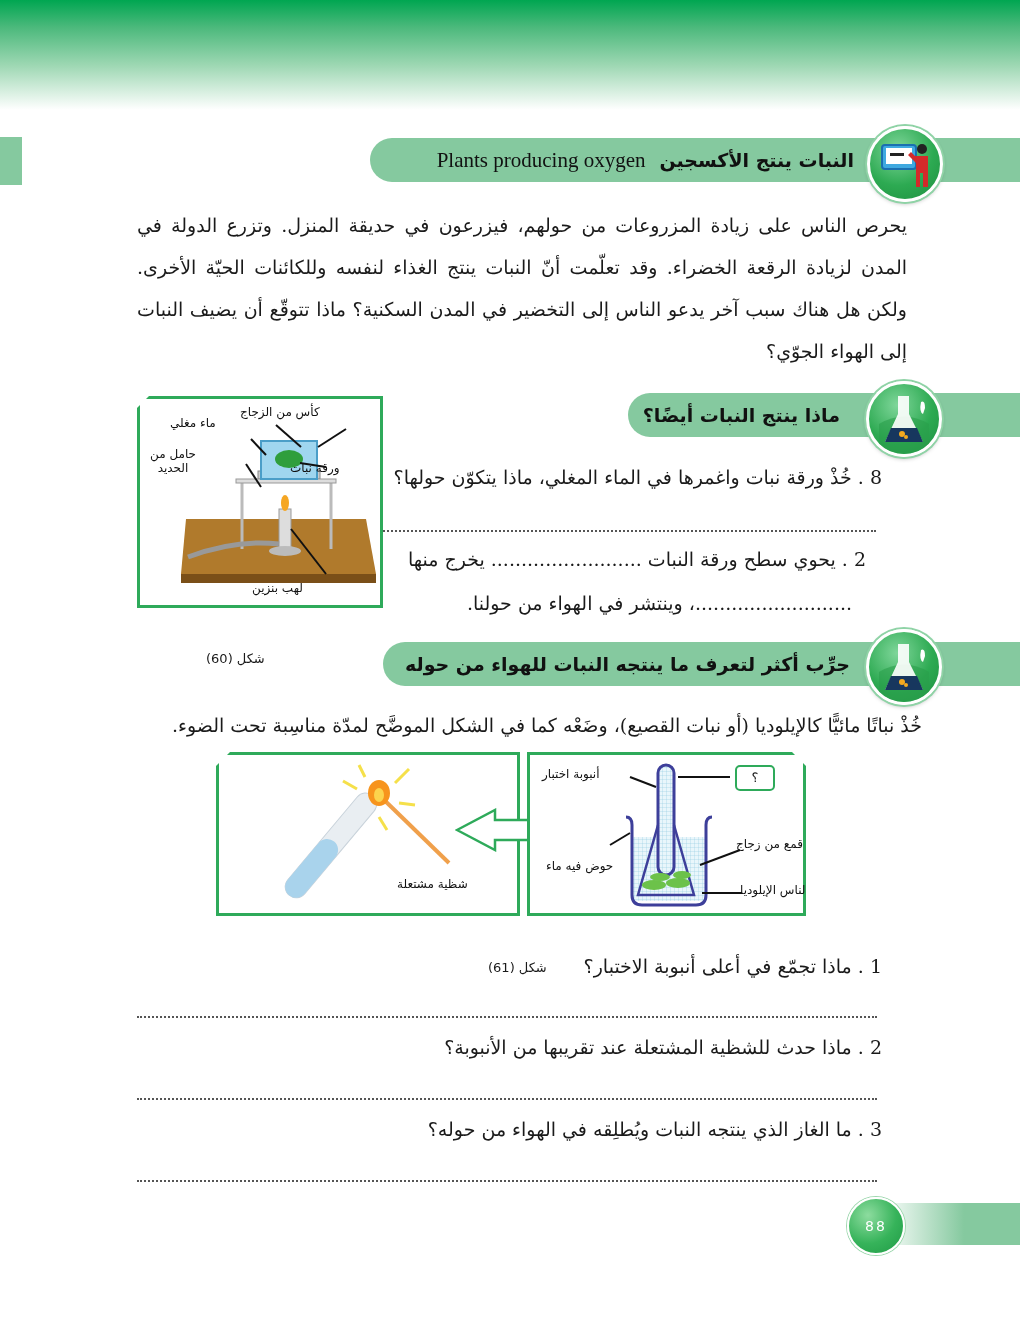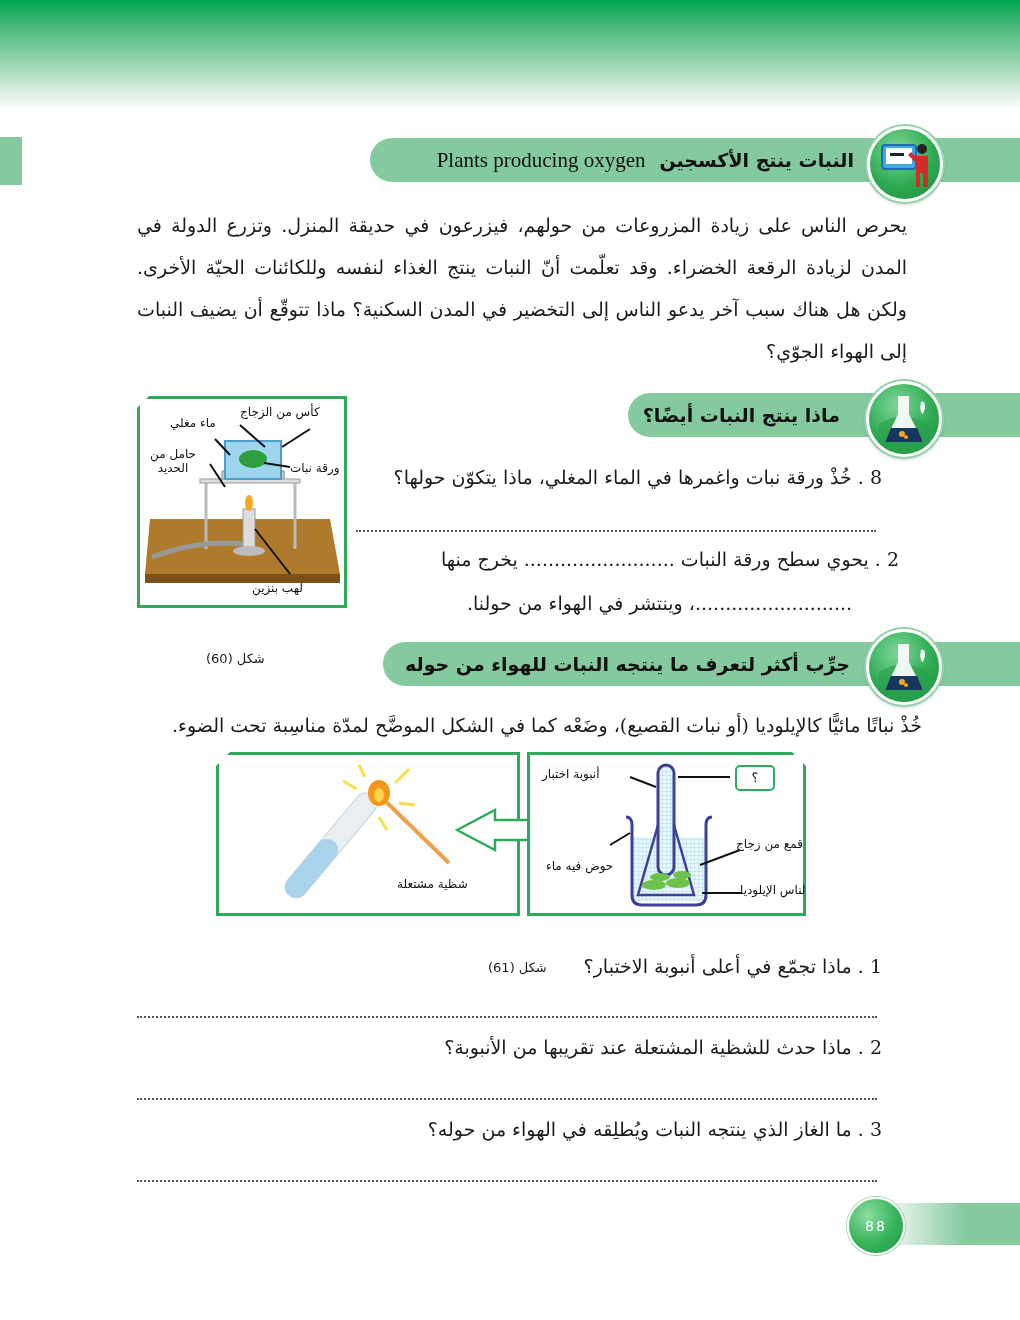--- a/index.html
+++ b/index.html
@@ -101,24 +101,24 @@
     <path d="M29 12 L40 12 L40 30 L54 58 L16 58 L29 30 Z" fill="#ffffff" opacity=".9"></path>
     <path d="M22 44 L48 44 L54 58 L16 58 Z" fill="#17375e"></path>
     <circle cx="33" cy="50" r="3" fill="#f2a91f"></circle>
       <circle cx="37" cy="53" r="2" fill="#f2a91f"></circle>
     <path d="M52 18 Q56 16 56 24 L54 30 Q50 28 52 18 Z" fill="#fff"></path>
   </svg>
 </div>
 
 <div class="q-line" style="right:138px; top:466px;">8 . خُذْ ورقة نبات واغمرها في الماء المغلي، ماذا يتكوّن حولها؟</div>
 <div class="dots" style="left:356px; top:530px; width:520px;"></div>
-<div class="q-line" style="right:121px; top:548px;margin-left:44px;">2 . يحوي سطح ورقة النبات ......................... يخرج منها</div>
+<div class="q-line" style="right:154px; top:548px;margin-left:44px;">2 . يحوي سطح ورقة النبات ......................... يخرج منها</div>
 <div class="q-line" style="right:168px; top:592px;">..........................، وينتشر في الهواء من حولنا.</div>
 
-<div class="fig-box" style="left:137px; top:396px; width:204px; height:206px; clip-path:polygon(12px 0,100% 0,100% 100%,0 100%,0 12px);">
+<div class="fig-box" style="left:137px; top:396px; width:204px; height:206px; clip-path:polygon(12px 0,100% 0,100% 100%,0 100%,0 12px);padding-left:36px;">
   <svg width="204" height="206" viewBox="0 0 204 206">
     <polygon points="10,120 190,120 200,175 5,175" fill="#b07a2c"></polygon>
     <polygon points="5,175 200,175 200,184 5,184" fill="#7a4f18"></polygon>
     <rect x="82" y="72" width="62" height="8" fill="#ccc" stroke="#888"></rect>
     <line x1="66" y1="80" x2="66" y2="150" stroke="#bbb" stroke-width="3"></line>
     <line x1="155" y1="80" x2="155" y2="150" stroke="#bbb" stroke-width="3"></line>
     <rect x="60" y="80" width="100" height="4" fill="#ddd" stroke="#999"></rect>
     <rect x="85" y="42" width="56" height="38" fill="#9fd6ef" stroke="#4a9ec8" stroke-width="2"></rect>
     <ellipse cx="113" cy="60" rx="14" ry="9" fill="#2f9e3c"></ellipse>
     <rect x="103" y="110" width="12" height="40" fill="#ddd" stroke="#999"></rect>

